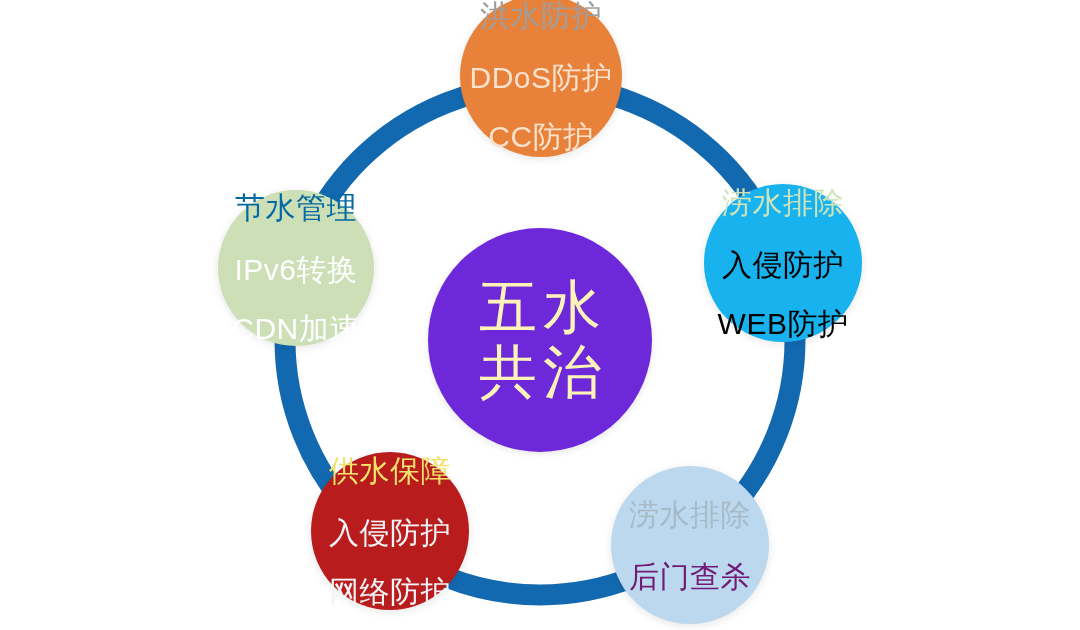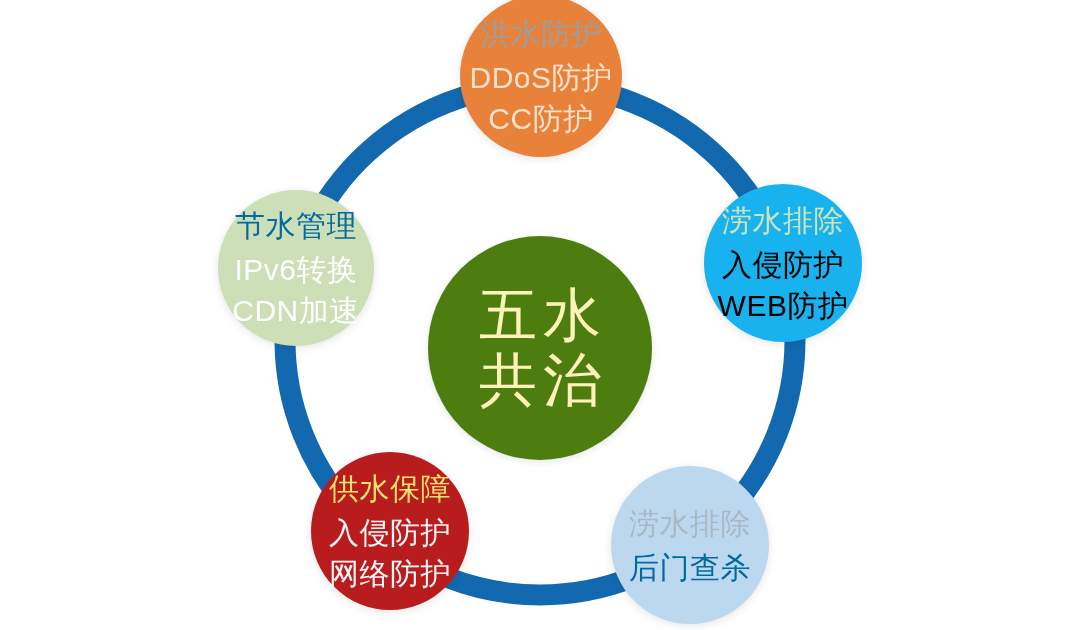--- a/index.html
+++ b/index.html
@@ -36,40 +36,40 @@
   }
   .node .line {
     line-height: 1.30;
     white-space: nowrap;
     letter-spacing: 0.5px;
   }
 
   
   #hub {
     left: 428px;
-    top: 236px;
+    top: 228px;
     width: 224px;
     height: 224px;
-    background: #4d7c0f;
+    background: #6d28d9;
     box-shadow: 0 2px 7px rgba(0,0,0,0.10);
   }
   #hub .line {
     color: #fdf3b8;
     font-size: 58px;
     font-weight: 400;
     line-height: 1.12;
     letter-spacing: 6px;
     text-indent: 6px;
   }
 
   
   .sat { box-shadow: 0 2px 8px rgba(0,0,0,0.10); }
   .sat .line { font-size: 30px; font-weight: 400; }
   .sat .line.head { margin-bottom: 3px; }
-  .sat .line.body { margin-top: 2px; }
+  .sat .line.body { margin-top: 20px; }
 
   #node-flood {
     left: 460px; top: -5px;
     width: 162px; height: 162px;
     background: #e8813a;
   }
   #node-flood .head { color: #9e9e9e; }
   #node-flood .body { color: #fbe2cd; }
 
   #node-sewage {
@@ -79,21 +79,21 @@
   }
   #node-sewage .head { color: #cfe3b8; }
   #node-sewage .body { color: #000000; }
 
   #node-waterlog {
     left: 611px; top: 466px;
     width: 158px; height: 158px;
     background: #bcd8ef;
   }
   #node-waterlog .head { color: #a8b9c6; }
-  #node-waterlog .body { color: #0369a1; text-align: right; }
+  #node-waterlog .body { color: #701a75; text-align: right; }
 
   #node-supply {
     left: 311px; top: 452px;
     width: 158px; height: 158px;
     background: #b91c1c;
   }
   #node-supply .head { color: #f0e26a; }
   #node-supply .body { color: #f2f4f7; }
 
   #node-saving {

